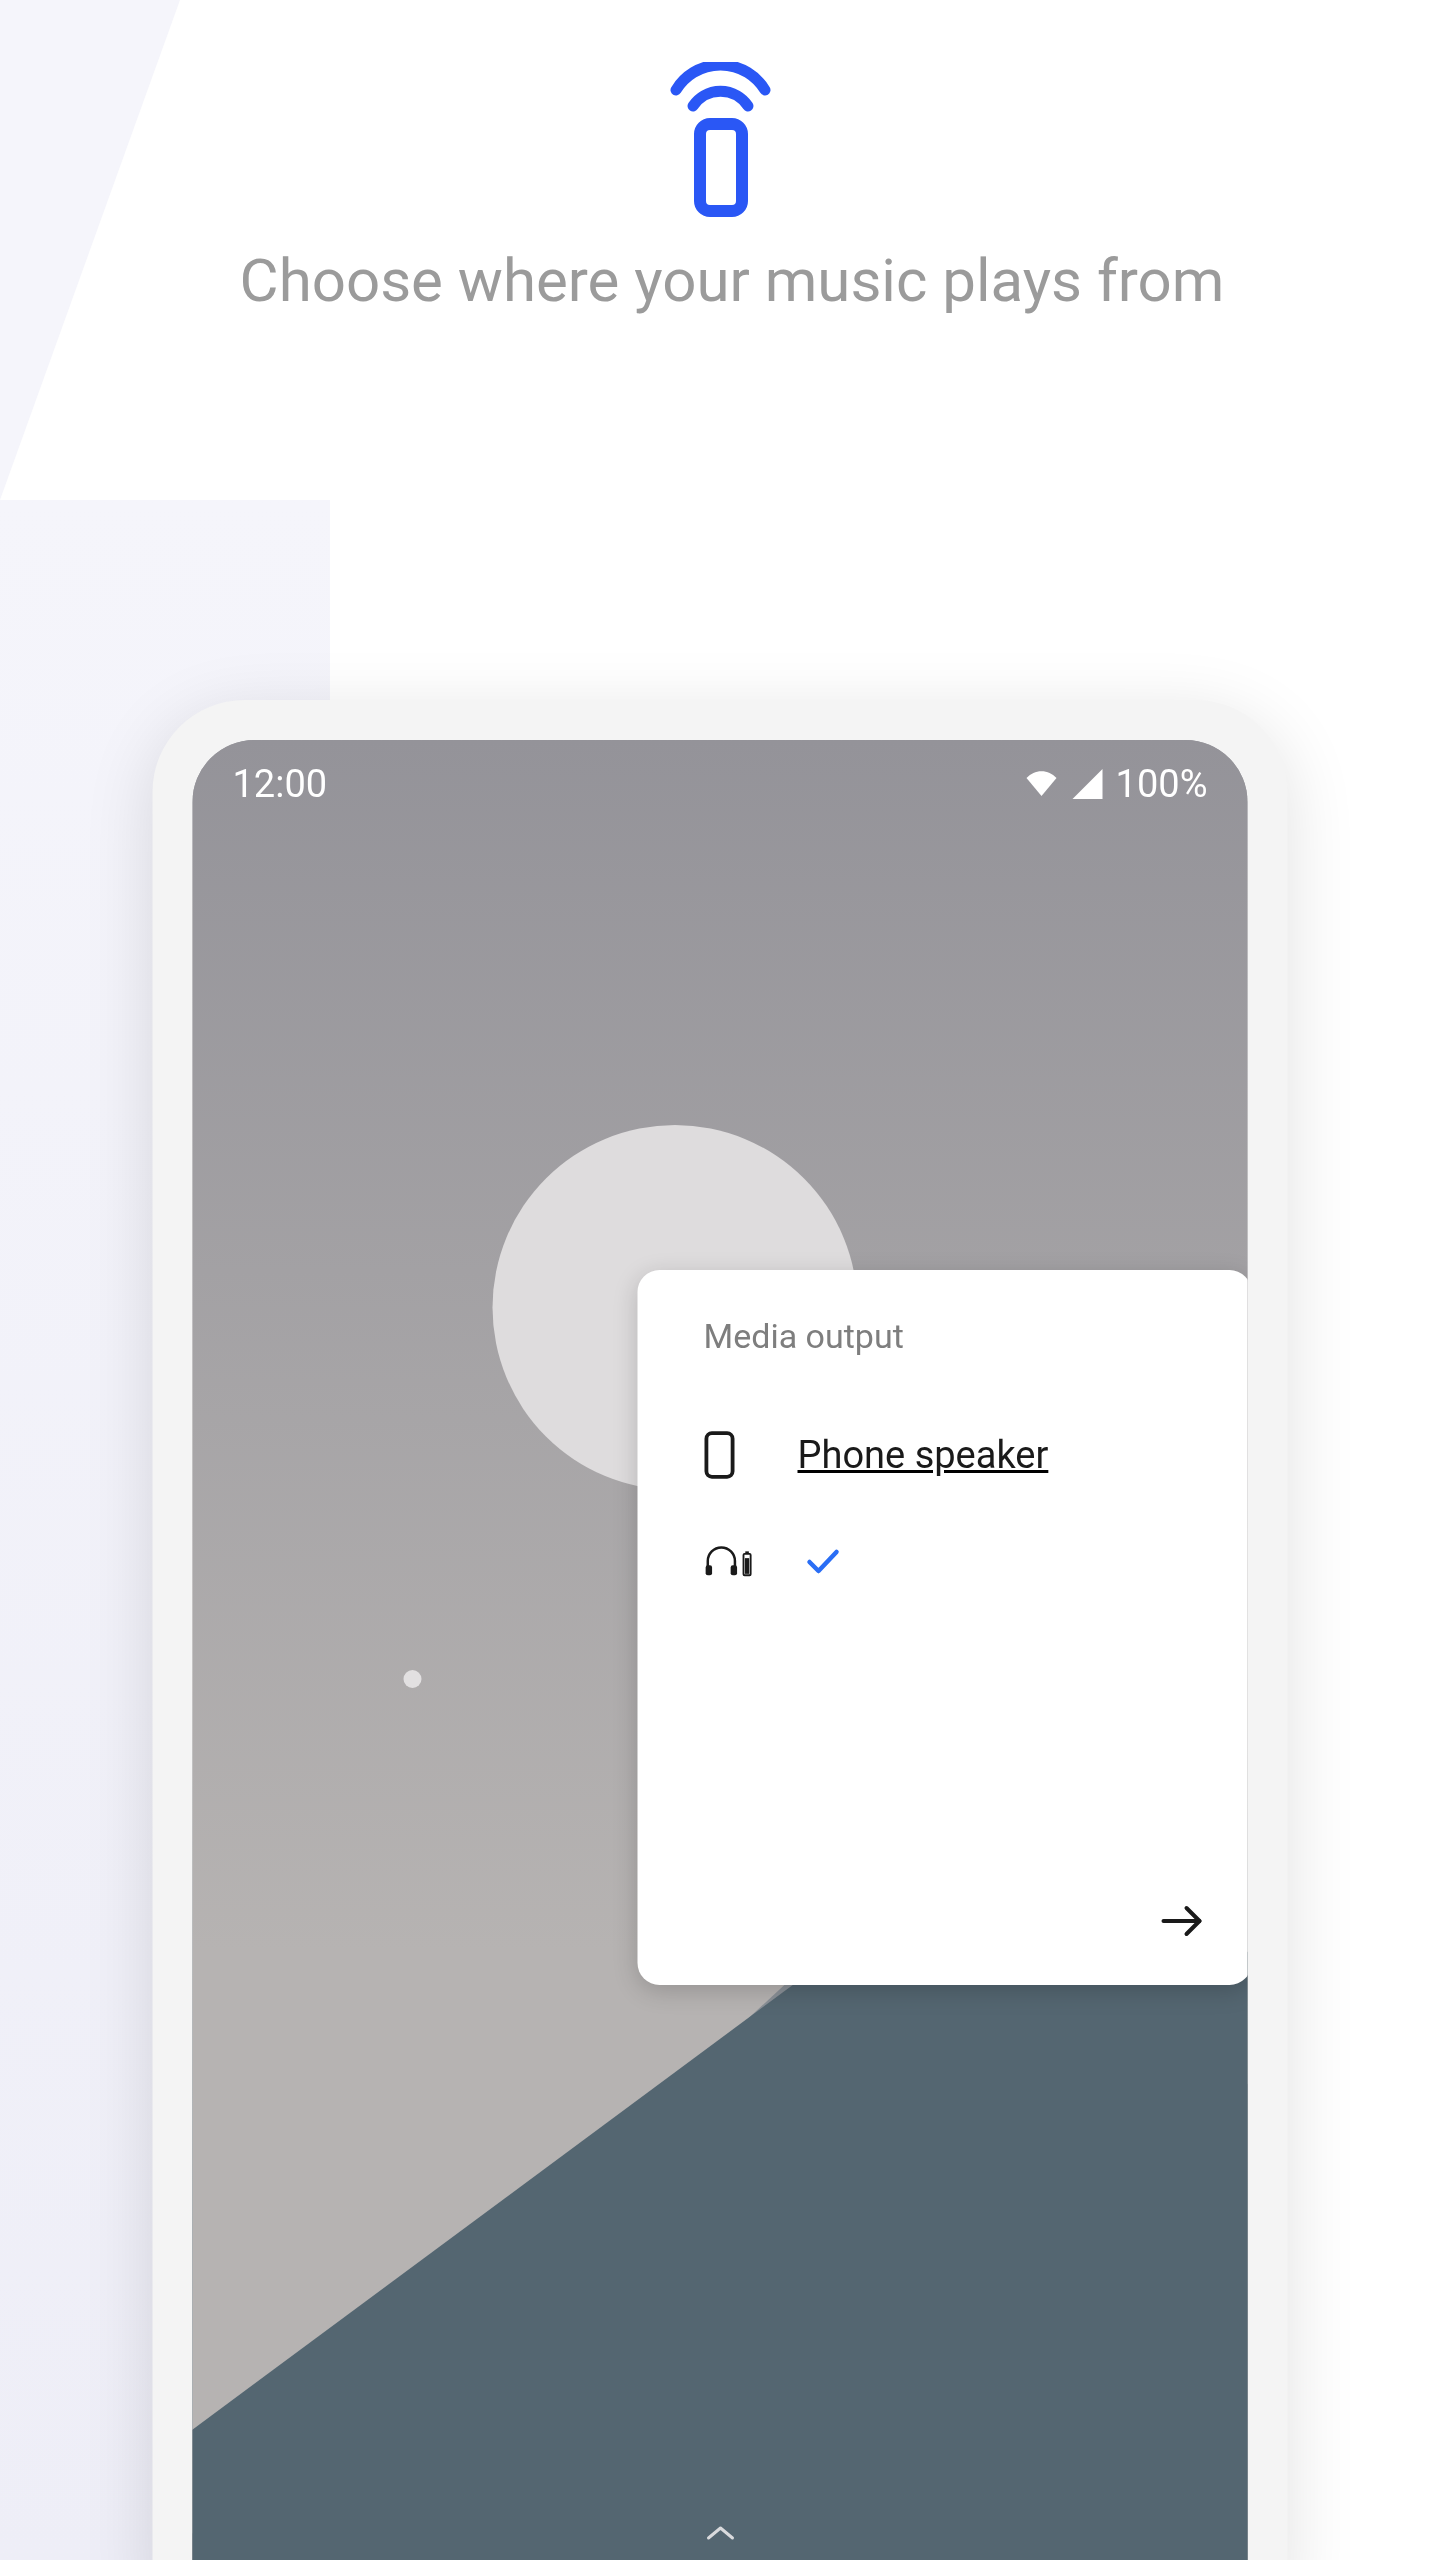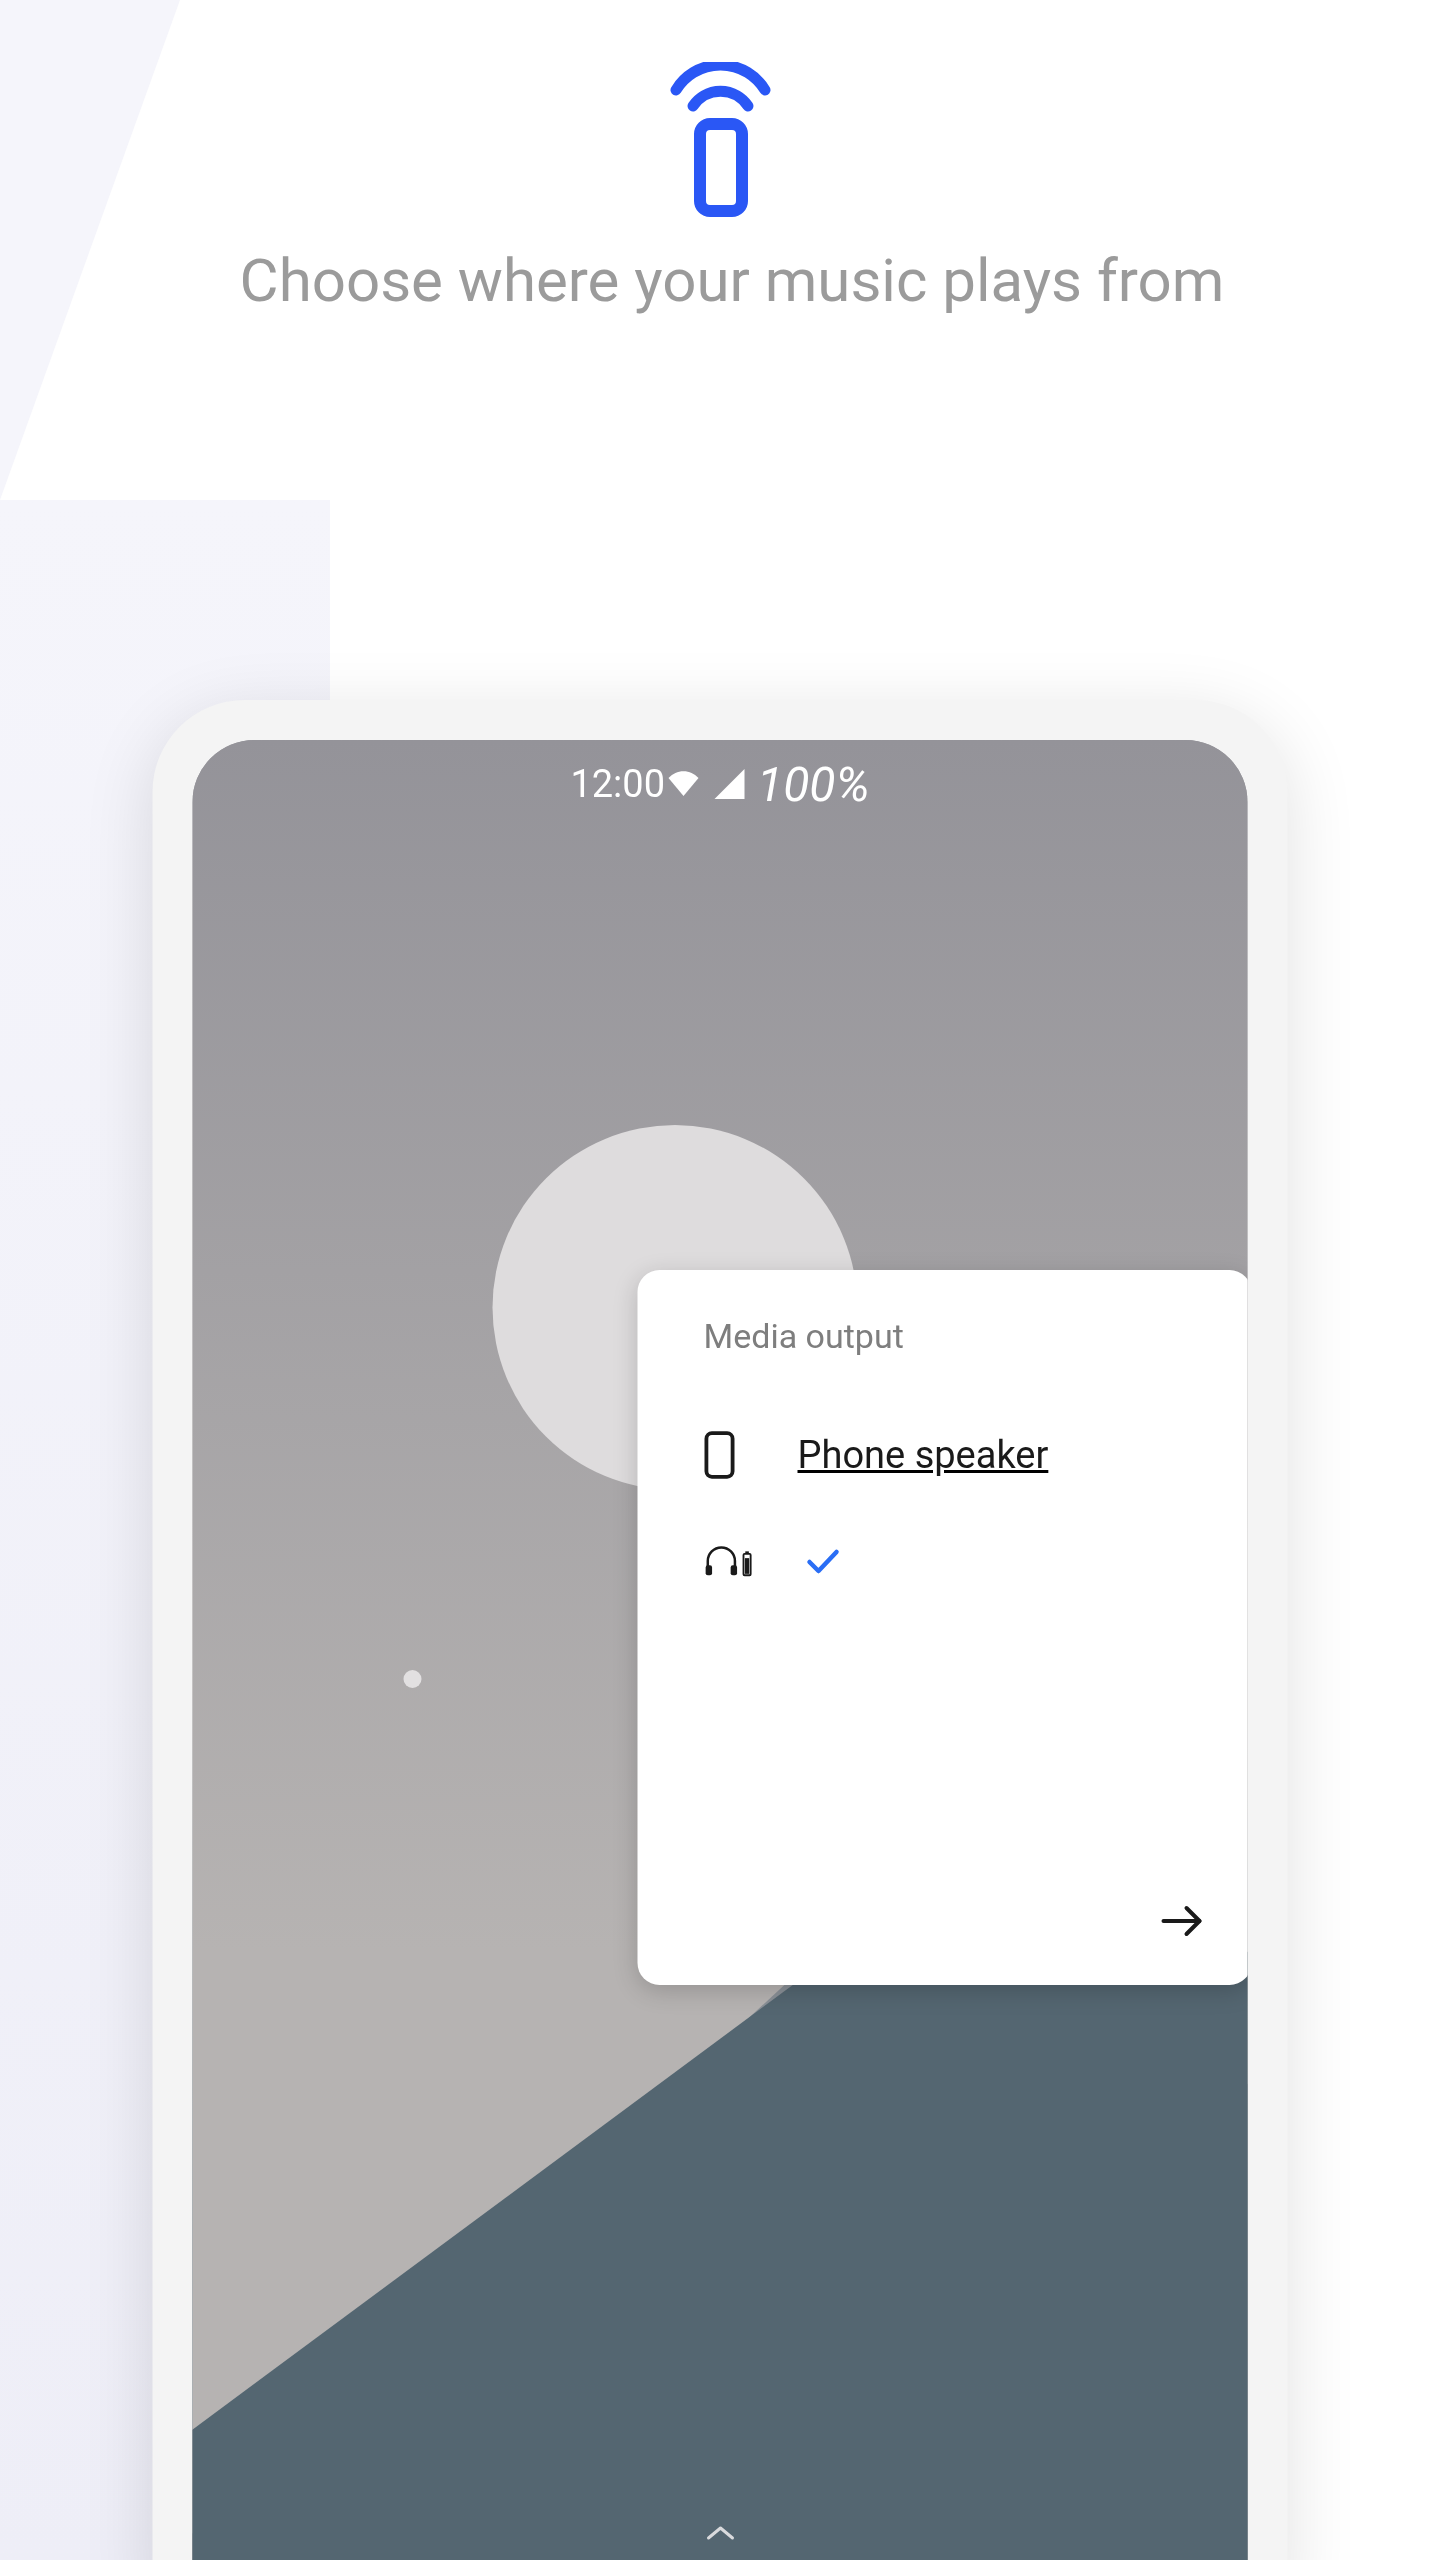--- a/index.html
+++ b/index.html
@@ -131,38 +131,37 @@
 
     
     .status-bar {
       position: absolute;
       top: 0;
       left: 0;
       right: 0;
       height: 88px;
       display: flex;
       align-items: center;
-      justify-content: center;
+      justify-content: space-between;
       padding: 0 40px;
       color: #ffffff;
       z-index: 5;
     }
     .status-time {
       font-size: 38px;
       font-weight: 400;
     }
     .status-right {
       display: flex;
       align-items: center;
       gap: 10px;
     }
     .battery-text {
-      font-size: 48px;
+      font-size: 38px;
       font-weight: 400;
-      font-style: italic;
     }
     .wifi-icon svg, .cell-icon svg { width: 36px; height: 36px; display: block; }
 
     
     .media-card {
       position: absolute;
       top: 530px;
       left: 445px;
       width: 614px;
       height: 715px;

